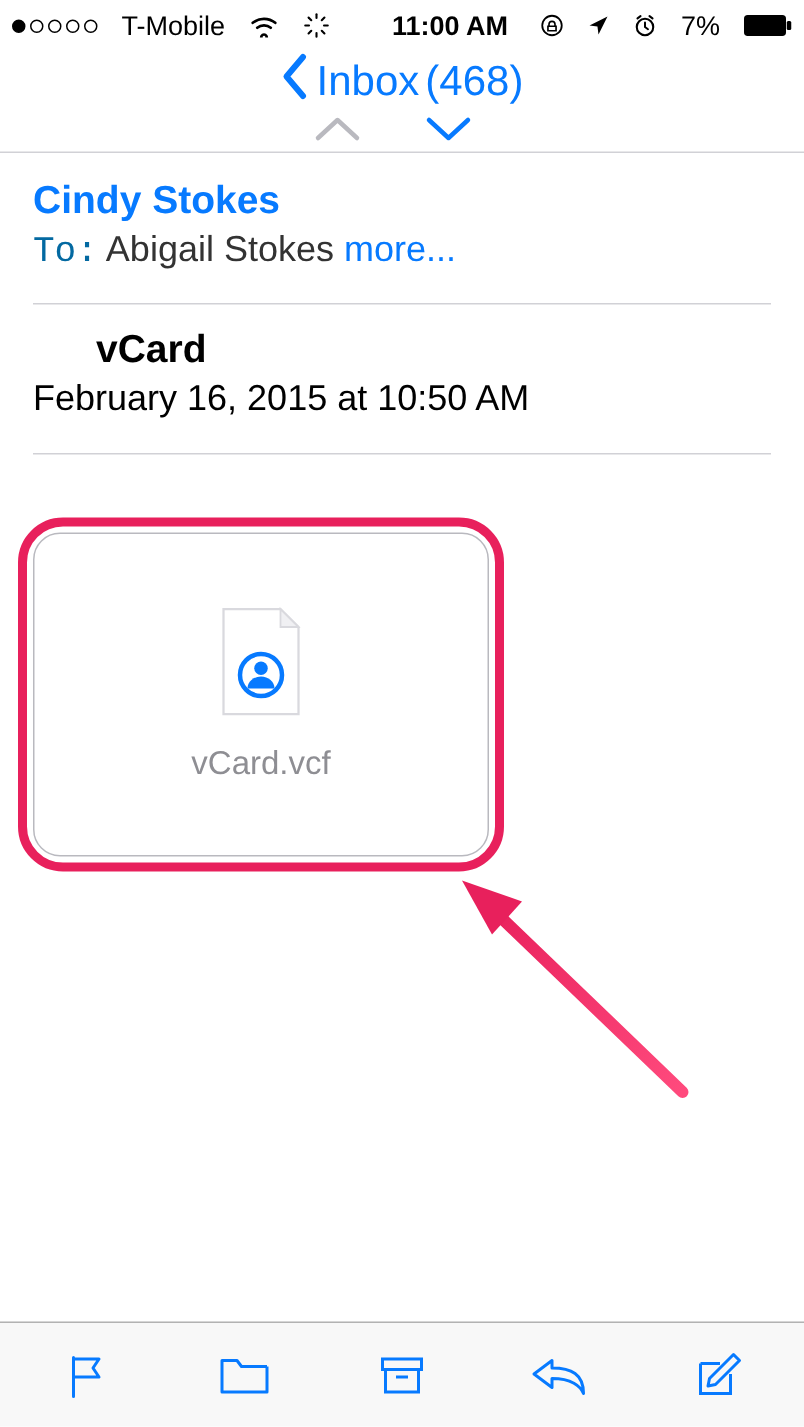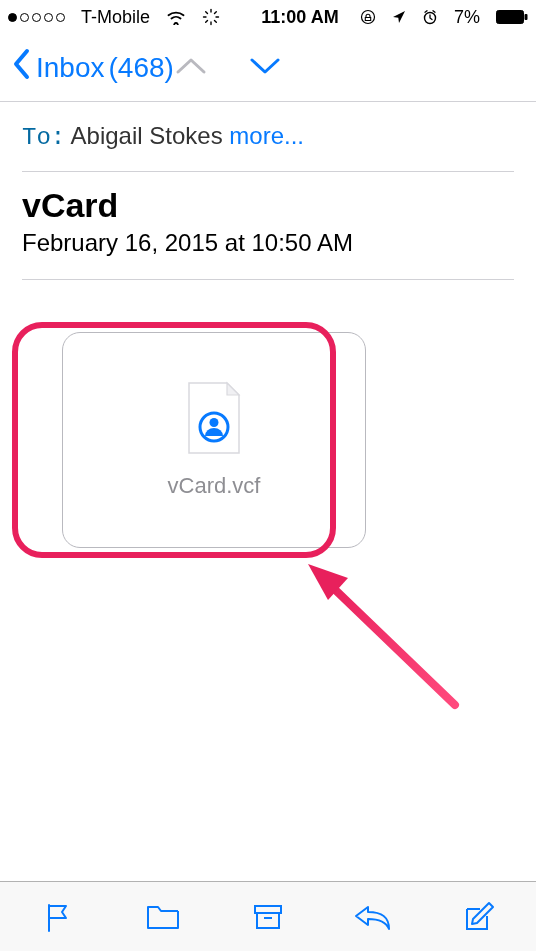--- a/index.html
+++ b/index.html
@@ -28,41 +28,42 @@
 .dot.filled { background: #000; }
 .status-right svg, .status-left svg { display: block; }
 .status-time { font-weight: 600; margin-left: 20px; }
 .battery { display: flex; align-items: center; }
 
 
 .nav-bar {
   height: 68px;
   display: flex;
   align-items: center;
-  justify-content: flex-start;
+  justify-content: center;
   padding: 0 12px;
   border-bottom: 1px solid #d1d1d6;
+  flex-direction: column;
 }
 .back-btn { display: flex; align-items: center; gap: 4px; color: #077aff; font-size: 28px; }
 .back-btn span { font-weight: 400; }
 .nav-arrows { display: flex; gap: 40px; padding-right: 12px; }
 
 
 .msg-header { padding: 16px 22px 14px; }
 .sender { color: #077aff; font-size: 26px; font-weight: 600; }
 .recip-row { font-size: 24px; margin-top: 4px; }
 .recip-label { color: #0369a1; font-family: Liberation Mono, monospace; }
 .recip-name { color: #333; }
 .more-link { color: #077aff; }
 
 .divider { height: 1px; background: #d1d1d6; margin: 6px 22px 0; }
 
 
 .subject-block { padding: 14px 22px 16px; }
-.subject { font-size: 34px; font-weight: 700; }
+.subject { font-size: 26px; font-weight: 700; margin-left: 42px; }
 .msg-date { font-size: 24px; margin-top: 4px; }
 
 
 .body-area { position: relative; flex: 1; }
 .attachment-wrap {
   position: absolute;
   top: 52px;
   left: 22px;
   width: 304px;
   height: 216px;
@@ -76,21 +77,20 @@
 }
 .attachment {
   width: 100%; height: 100%;
   border: 1px solid #b9b9bf;
   border-radius: 18px;
   display: flex;
   flex-direction: column;
   align-items: center;
   justify-content: center;
   gap: 18px;
-  margin-left: 40px;
 }
 .file-icon-box { width: 58px; height: 74px; position: relative; }
 .file-icon-box svg { position: absolute; inset: 0; }
 .attach-name { color: #8e8e93; font-size: 22px; }
 
 
 .arrow-svg {
   position: absolute;
   top: 270px; left: 290px;
   width: 180px; height: 170px;
@@ -194,20 +194,21 @@
     </span>
     <span>
       <svg width="34" height="22" viewBox="0 0 34 22">
           <path d="M4 5 L17 17 L30 5" stroke="#077aff" stroke-width="3" fill="none" stroke-linecap="round" stroke-linejoin="round"></path>
         </svg>
     </span>
   </div>
 </div>
 
 <div class="msg-header">
+  <div class="sender">Cindy Stokes</div>
   <div class="recip-row">
     <span class="recip-label">To:</span>
     <span class="recip-name">Abigail Stokes</span>
     <span class="more-link">more...</span>
   </div>
 </div>
 <div class="divider"></div>
 
 <div class="subject-block">
   <div class="subject">vCard</div>

